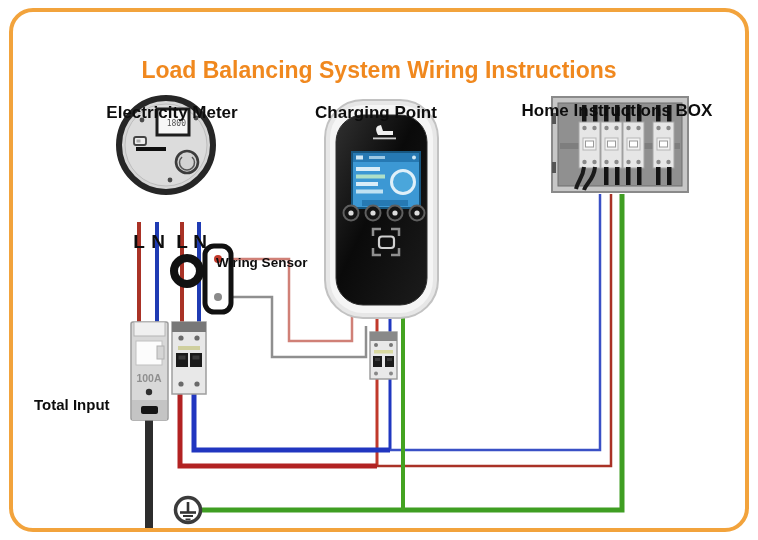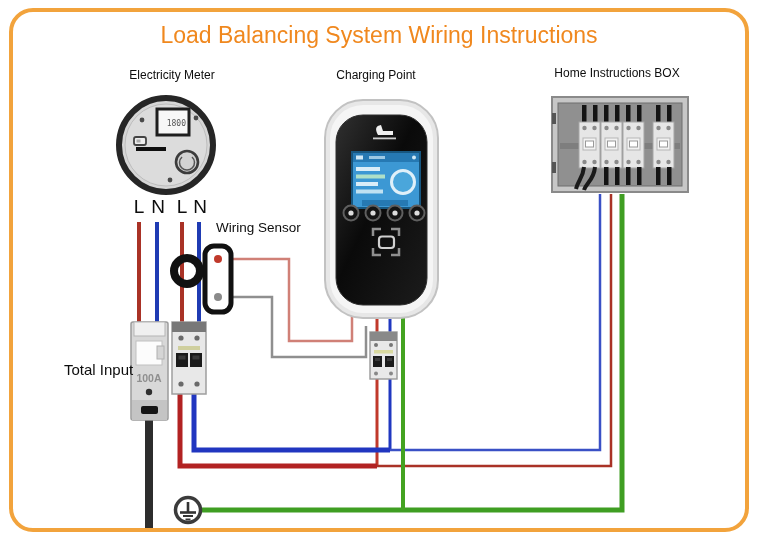--- a/index.html
+++ b/index.html
@@ -1,23 +1,23 @@
 <!DOCTYPE html>
 <html><head>
 <meta charset="utf-8">
 <style>
   html,body{margin:0;padding:0;background:#fff;}
   .stage{position:relative;width:758px;height:540px;background:#ffffff;overflow:hidden;
          font-family:"Liberation Sans",sans-serif;}
   .frame{position:absolute;left:9px;top:8px;right:9px;bottom:8px;
          border:4px solid #f2a33c;border-radius:24px;pointer-events:none;}
   .art{position:absolute;left:0;top:0;}
-  .lbl{position:absolute;font-weight:normal;color:#0d0d0d;white-space:nowrap;}
+  .lbl{position:absolute;font-weight:bold;color:#0d0d0d;white-space:nowrap;margin-top:35px;}
   .title{left:0;right:0;top:22px;text-align:center;font-size:23px;color:#f0881e;}
-  .comp{font-size:12px;transform:translateX(-50%);}
+  .comp{font-size:17px;transform:translateX(-50%);}
   .term{font-size:19px;transform:translateX(-50%);}
   .note{font-size:13.5px;}
 </style>
 </head>
 <body>
 
 <div class="stage">
 
   <svg class="art" width="758" height="540" viewBox="0 0 758 540">
     <defs>
@@ -201,16 +201,16 @@
   <div class="lbl comp" style="left:172px;top:68px;">Electricity Meter</div>
   <div class="lbl comp" style="left:376px;top:68px;">Charging Point</div>
   <div class="lbl comp" style="left:617px;top:66px;">Home Instructions BOX</div>
 
   <div class="lbl term" style="left:139px;top:196px;">L</div>
   <div class="lbl term" style="left:158px;top:196px;">N</div>
   <div class="lbl term" style="left:182px;top:196px;">L</div>
   <div class="lbl term" style="left:200px;top:196px;">N</div>
 
   <div class="lbl note" style="left:216px;top:220px;">Wiring Sensor</div>
-  <div class="lbl note" style="left:64px;top:361px;width:75px;font-size:15px;">Total Input</div>
+  <div class="lbl note" style="left:34px;top:361px;width:75px;font-size:15px;">Total Input</div>
 
   <div class="frame"></div>
 </div>
 
 </body></html>

